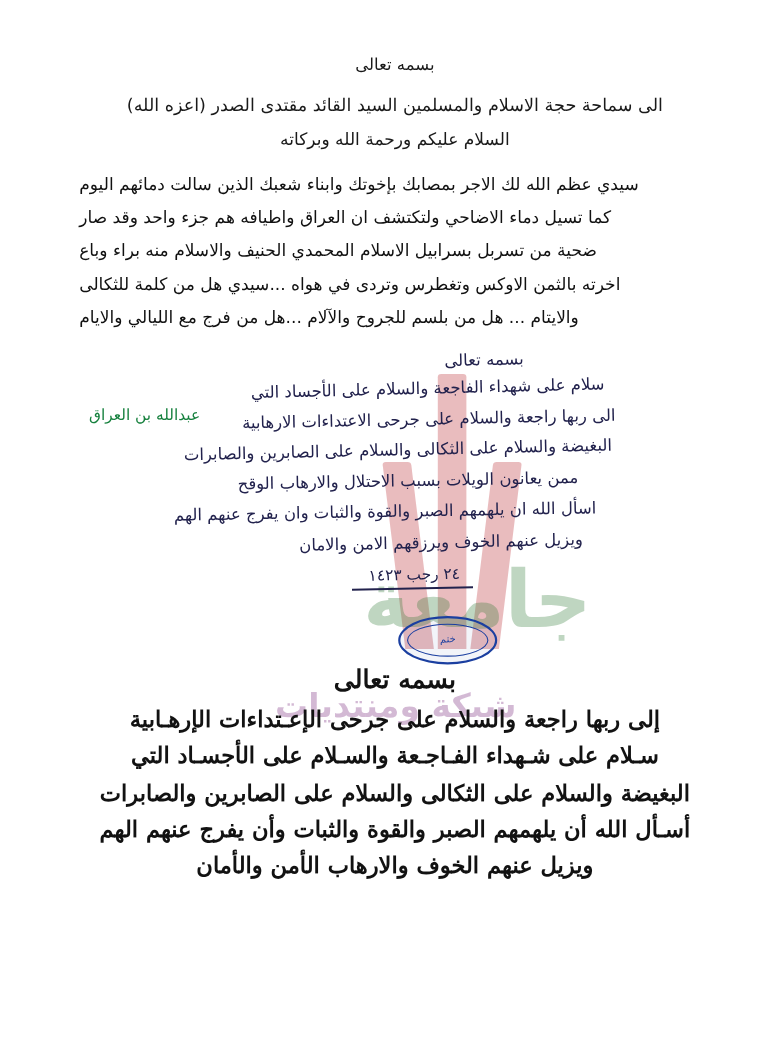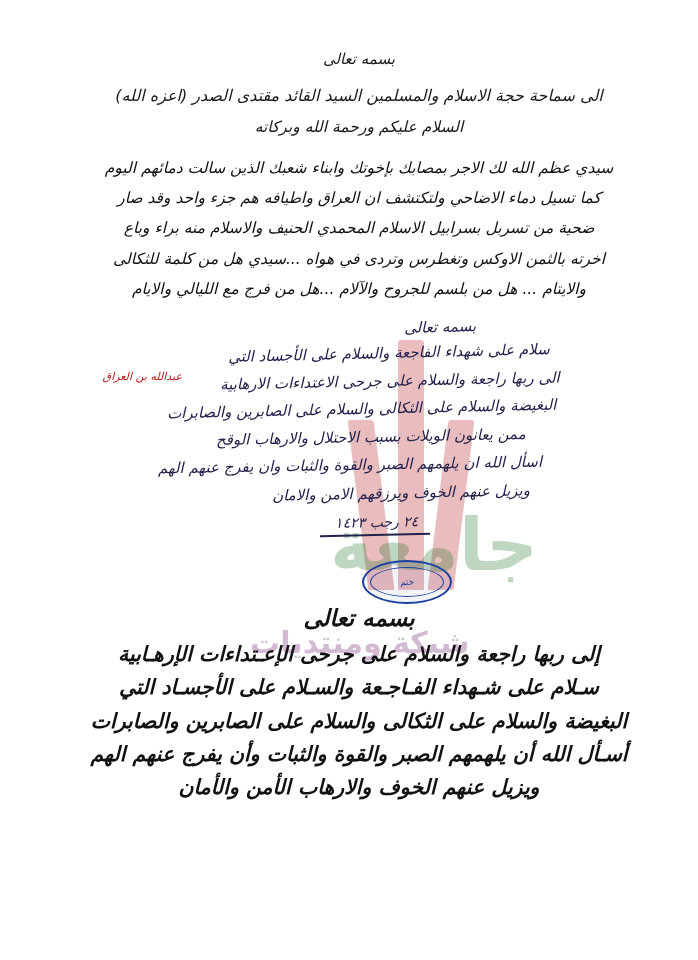--- a/index.html
+++ b/index.html
@@ -64,21 +64,20 @@
     opacity: 0.30;
     white-space: nowrap;
   }
 
   
   .doc {
     position: relative;
     z-index: 2;
     padding: 44px 52px 0 72px;
     box-sizing: border-box;
-    font-style: italic;
   }
 
   .typed {
     font-family: "DejaVu Sans", sans-serif;
     font-size: 15.5px;
     line-height: 2.0;
     text-align: center;
     color: #1a1a1a;
   }
   .typed .basmala {
@@ -87,21 +86,21 @@
   }
   .typed .addr {
     font-size: 16px;
   }
   .typed .greet {
     font-size: 15.5px;
   }
   .typed-body {
     font-size: 15.5px;
     line-height: 1.95;
-    text-align: center;
+    text-align: left;
     margin-top: 10px;
   }
 
   
   .handwritten {
     position: relative;
     margin-top: 14px;
     height: 230px;
     font-family: "DejaVu Serif", serif;
     color: #1d1d45;
@@ -126,22 +125,22 @@
   .hw-l3 { right: 90px; top: 82px;  transform: rotate(-1.3deg); }
   .hw-l4 { right: 120px; top: 110px; transform: rotate(-1.1deg); }
   .hw-l5 { right: 104px; top: 138px; transform: rotate(-1.0deg); }
   .hw-l6 { right: 116px; top: 166px; transform: rotate(-1.2deg); }
 
   .hw-signer {
     position: absolute;
     right: 464px;
     top: 52px;
     font-family: "DejaVu Sans", sans-serif;
-    font-size: 11px;
-    color: #b91c1c;
+    font-size: 14px;
+    color: #15803d;
     white-space: nowrap;
   }
   .hw-date {
     position: absolute;
     right: 228px;
     top: 196px;
     font-size: 14px;
     color: #22224d;
     transform: rotate(-1.2deg);
     white-space: nowrap;

